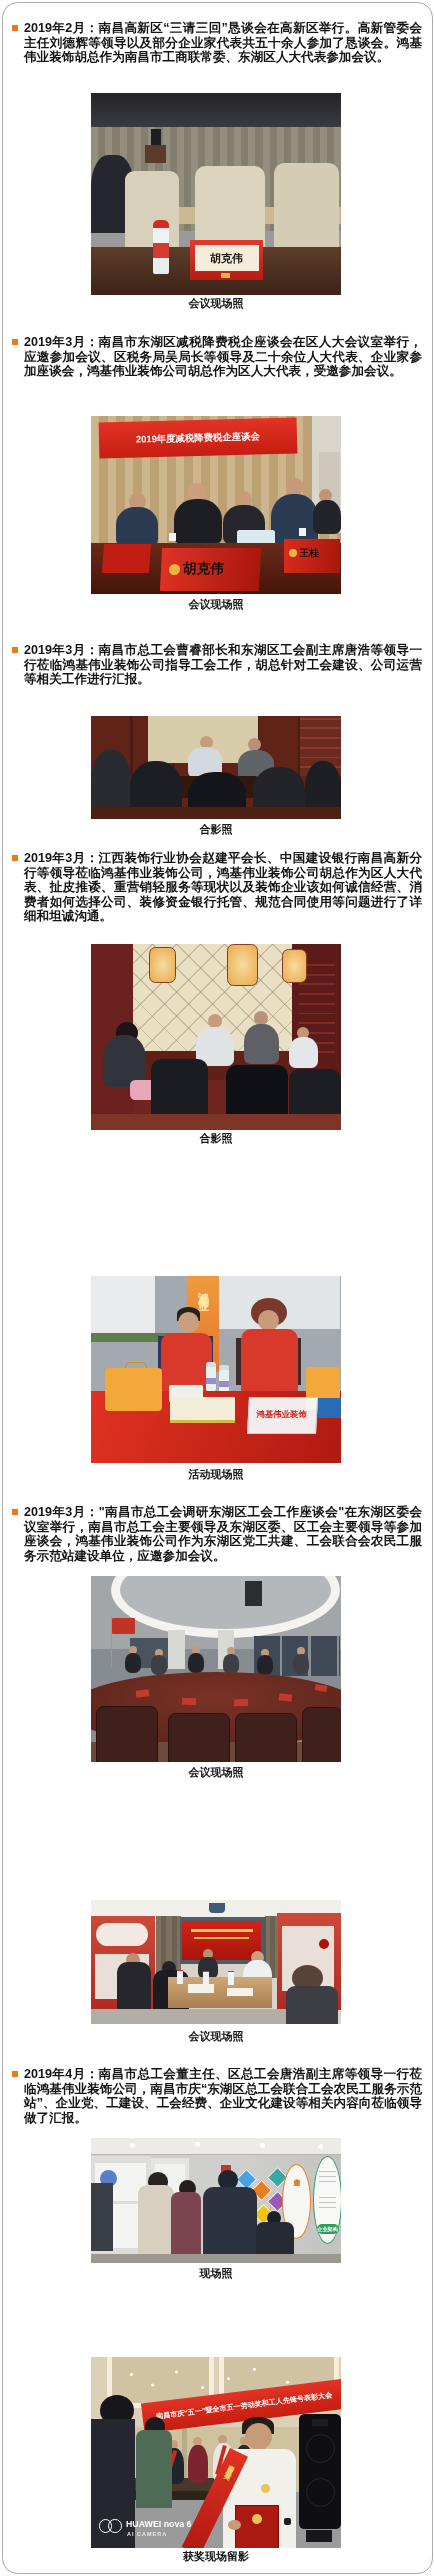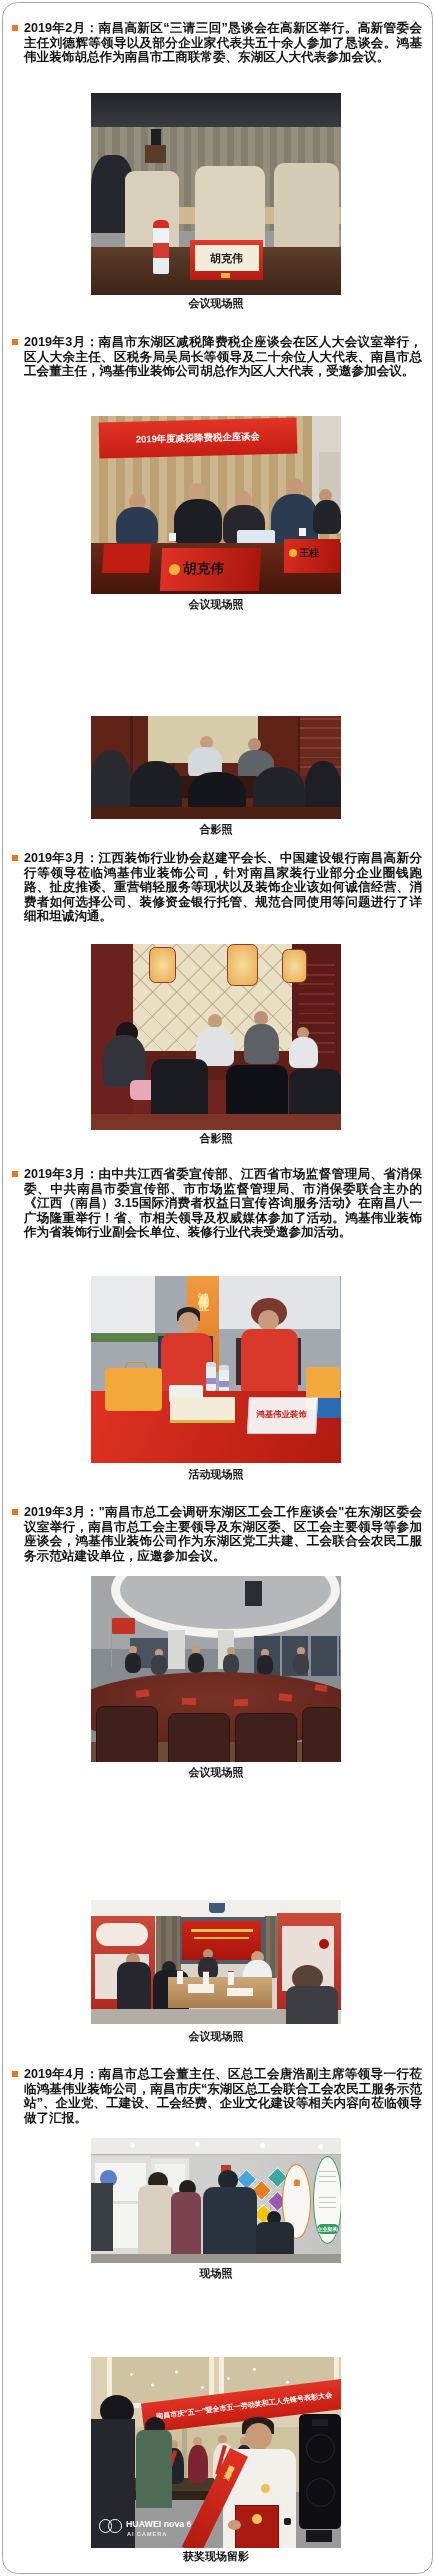--- a/index.html
+++ b/index.html
@@ -41,21 +41,21 @@
     <i class="a" style="left:62px;top:127px;width:16px;height:54px;border-radius:5.2px 5.2px 2.6px 2.6px;background:linear-gradient(#d62a22 0 7.8px,#eef2f4 7.8px 23px,#d33a30 23px 38px,#e8edf0 38px 100%)"></i>
     <i class="a" style="left:99px;top:147px;width:73px;height:40px;background:linear-gradient(#e03a2c,#b61c12)">
       <b class="a" style="left:4.5px;top:4.5px;width:64px;height:26px;background:#f3ecda;color:#171310;font-size:11px;line-height:26px;text-align:center">胡克伟</b>
       <i class="a" style="left:31px;top:33px;width:9px;height:4.5px;background:#e9b53f"></i>
     </i>
   </div>
   <div class="caption" style="top:296px">会议现场照</div>
 
   <div class="entry" style="top:335px">
     <i class="bullet"></i>
-    <span>2019年3月：南昌市东湖区减税降费税企座谈会在区人大会议室举行，区人大余主任、区税务局吴局长等领导及二十余位人大代表、南昌市总工会董主任，鸿基伟业装饰公司胡总作为区人大代表，受邀参加会议。</span>
+    <span>2019年3月：南昌市东湖区减税降费税企座谈会在区人大会议室举行，应邀参加会议、区税务局吴局长等领导及二十余位人大代表、企业家参加座谈会，鸿基伟业装饰公司胡总作为区人大代表，受邀参加会议。</span>
   </div>
   <div class="photo" style="top:416px;height:178px">
     <i class="a" style="left:0;top:0;width:250px;height:127px;background:repeating-linear-gradient(90deg,#cdb68d 0 8.4px,#bca175 8.4px 17px)"></i>
     <i class="a" style="left:221px;top:0;width:29px;height:117px;background:#d9d5cb"></i>
     <i class="a" style="left:228px;top:36px;width:21.4px;height:79px;background:#cdc8bb"></i>
     <i class="a" style="left:7.8px;top:3.9px;width:198px;height:36px;background:linear-gradient(#e23325,#c61d12);transform:rotate(-1.5deg)">
       <b class="a" style="left:3.9px;top:11.7px;width:190px;text-align:center;font-size:9.4px;color:#fff">2019年度减税降费税企座谈会</b>
     </i>
     <i class="a head" style="left:38px;top:77px;width:17px;height:17px;background:#c69a78"></i>
     <i class="a figure" style="left:25px;top:91px;width:42px;height:39px;background:#2b3c52"></i>
@@ -76,41 +76,45 @@
       <i class="a head" style="left:5.2px;top:10.4px;width:7.8px;height:7.8px;background:#e9b53f"></i>
       <b class="a" style="left:15.6px;top:7.8px;width:36px;font-size:9.7px;color:#161210">王桂</b>
     </i>
     <i class="a" style="left:70px;top:132px;width:99px;height:43px;background:linear-gradient(100deg,#e03325,#a8150c);transform:skewX(-3deg)">
       <i class="a head" style="left:7.8px;top:15.6px;width:11px;height:11px;background:#e9b53f"></i>
       <b class="a" style="left:22px;top:11.7px;width:71px;font-size:13.6px;color:#13100d">胡克伟</b>
     </i>
   </div>
   <div class="caption" style="top:597px">会议现场照</div>
 
+  <div class="entry" style="top:643px">
+    <i class="bullet"></i>
+    <span>2019年3月：南昌市总工会曹睿部长和东湖区工会副主席唐浩等领导一行莅临鸿基伟业装饰公司指导工会工作，胡总针对工会建设、公司运营等相关工作进行汇报。</span>
+  </div>
   <div class="photo" style="top:716px;height:103px">
     <i class="a" style="left:0;top:0;width:250px;height:103px;background:#5f2318;background-image:repeating-linear-gradient(90deg,transparent 0 39px,rgba(0,0,0,.22) 39px 42px)"></i>
     <i class="a" style="left:57px;top:0;width:110px;height:47px;background:#d8cdab"></i>
     <i class="a" style="left:209px;top:0;width:41px;height:60px;background:repeating-linear-gradient(0deg,#6b2a20 0 7.8px,#8a3b2e 7.8px 9.7px),repeating-linear-gradient(90deg,#6b2a20 0 7.8px,#8a3b2e 7.8px 9.7px)"></i>
     <i class="a head" style="left:109px;top:19.5px;width:13px;height:13px;background:#c59c7c"></i>
     <i class="a figure" style="left:97px;top:31px;width:34px;height:31px;background:#d3d9de"></i>
     <i class="a head" style="left:157px;top:22px;width:13px;height:13px;background:#b99076"></i>
     <i class="a figure" style="left:147px;top:34px;width:36px;height:30px;background:#5f6468"></i>
     <i class="a" style="left:84px;top:60px;width:84px;height:22px;background:#31190f;border-radius:3.9px"></i>
     <i class="a figure" style="left:0;top:34px;width:40px;height:69px;background:#2a2b31"></i>
     <i class="a figure" style="left:39px;top:45px;width:52px;height:58px;background:#1d1e24"></i>
     <i class="a figure" style="left:97px;top:56px;width:58px;height:47px;background:#15161b"></i>
     <i class="a figure" style="left:162px;top:51px;width:52px;height:53px;background:#23242a"></i>
     <i class="a figure" style="left:214px;top:45px;width:36px;height:58px;background:#1e1f25"></i>
     <i class="a" style="left:0;top:91px;width:250px;height:12.3px;background:#4c2013"></i>
   </div>
   <div class="caption" style="top:822px">合影照</div>
 
   <div class="entry" style="top:851px">
     <i class="bullet"></i>
-    <span>2019年3月：江西装饰行业协会赵建平会长、中国建设银行南昌高新分行等领导莅临鸿基伟业装饰公司，针对南昌家装行业部分企业圈钱跑路、扯皮推诿、重营销轻服务等现状以及装饰企业该如何诚信经营、消费者如何选择公司、装修资金银行托管、规范合同使用等问题进行了详细和坦诚沟通。</span>
+    <span>2019年3月：江西装饰行业协会赵建平会长、中国建设银行南昌高新分行等领导莅临鸿基伟业装饰公司，鸿基伟业装饰公司胡总作为区人大代表、扯皮推诿、重营销轻服务等现状以及装饰企业该如何诚信经营、消费者如何选择公司、装修资金银行托管、规范合同使用等问题进行了详细和坦诚沟通。</span>
   </div>
   <div class="photo" style="top:944px;height:186px">
     <i class="a" style="left:0;top:0;width:250px;height:186px;background:#702420"></i>
     <i class="a" style="left:42px;top:0;width:159px;height:126px;background:#e9dfc4;background-image:repeating-linear-gradient(45deg,rgba(140,120,80,.35) 0 1.3px,transparent 1.3px 17px),repeating-linear-gradient(-45deg,rgba(140,120,80,.35) 0 1.3px,transparent 1.3px 17px)"></i>
     <i class="a" style="left:0;top:0;width:42px;height:186px;background:#6b221e"></i>
     <i class="a" style="left:201px;top:0;width:49px;height:186px;background:#5c1b18"></i>
     <i class="a" style="left:208px;top:13px;width:36px;height:104px;background:repeating-linear-gradient(0deg,#5c1b18 0 7.8px,#7c2c26 7.8px 9.7px),repeating-linear-gradient(90deg,transparent 0 7.8px,#7c2c26 7.8px 9.7px)"></i>
     <i class="a" style="left:58px;top:2.6px;width:25px;height:34px;background:radial-gradient(#f7dc9e,#e8a94e);border:1.9px solid #8a3b2a;border-radius:6.5px"></i>
     <i class="a" style="left:136px;top:0;width:28.5px;height:40px;background:radial-gradient(#f7dc9e,#e8a94e);border:1.9px solid #8a3b2a;border-radius:6.5px"></i>
     <i class="a" style="left:191px;top:5.2px;width:23px;height:32px;background:radial-gradient(#f7dc9e,#e8a94e);border:1.9px solid #8a3b2a;border-radius:6.5px"></i>
@@ -124,24 +128,20 @@
     <i class="a head" style="left:25px;top:78px;width:22px;height:22px;background:#1c1418"></i>
     <i class="a figure" style="left:11.7px;top:91px;width:43px;height:52px;background:#33343b"></i>
     <i class="a" style="left:39px;top:136px;width:30px;height:19.5px;background:#e8a8b8;border-radius:5.2px"></i>
     <i class="a" style="left:60px;top:115px;width:57px;height:71px;background:#1b1c22;border-radius:10.4px 10.4px 0 0"></i>
     <i class="a" style="left:135px;top:121px;width:62px;height:66px;background:#101117;border-radius:10.4px 10.4px 0 0"></i>
     <i class="a" style="left:198px;top:125px;width:52px;height:62px;background:#1d1e24;border-radius:10.4px 10.4px 0 0"></i>
     <i class="a" style="left:0;top:170px;width:250px;height:16px;background:#7c3526"></i>
   </div>
   <div class="caption" style="top:1131px">合影照</div>
 
-  <div class="entry" style="top:1167px">
-    <i class="bullet"></i>
-    <span>2019年3月：由中共江西省委宣传部、江西省市场监督管理局、省消保委、中共南昌市委宣传部、市市场监督管理局、市消保委联合主办的《江西（南昌）3.15国际消费者权益日宣传咨询服务活动》在南昌八一广场隆重举行！省、市相关领导及权威媒体参加了活动。鸿基伟业装饰作为省装饰行业副会长单位、装修行业代表受邀参加活动。</span>
-  </div>
   <div class="photo" style="top:1276px;height:187px">
     <i class="a" style="left:0;top:0;width:250px;height:115px;background:#a3a9ae"></i>
     <i class="a" style="left:0;top:0;width:64px;height:60px;background:#e8eaec"></i>
     <i class="a" style="left:128px;top:0;width:121px;height:53px;background:#e2e5e7"></i>
     <i class="a" style="left:0;top:57px;width:84px;height:9px;background:#5d7f4c"></i>
     <i class="a" style="left:96px;top:0;width:32px;height:96px;background:linear-gradient(#f09a3e,#e2792a)">
       <b class="a vtext" style="left:8.4px;top:6.5px;height:84px;font-size:11px;color:#ffeaa6;letter-spacing:2.6px">鸿基伟业</b>
     </i>
     <i class="a" style="left:86px;top:31px;width:23px;height:14.3px;background:#26201e;border-radius:50% 50% 0 0"></i>
     <i class="a head" style="left:87px;top:36px;width:21px;height:21px;background:#c9a07f"></i>

